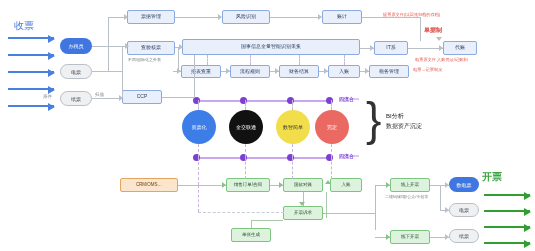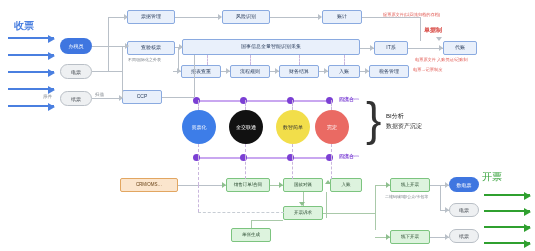--- a/index.html
+++ b/index.html
@@ -11,22 +11,22 @@
   
   .box{display:flex;align-items:center;justify-content:center;text-align:center;
        border-radius:2px;line-height:1.05;}
   .blue-box{background:#e9f0fb;border:1px solid #8aaae0;color:#2a3d5c;}
   .green-box{background:#ddf3de;border:1px solid #7cc47f;color:#24452a;}
   .orange-box{background:#fbe5cd;border:1px solid #e2a661;color:#6b4418;}
   .pill{border-radius:9px;display:flex;align-items:center;justify-content:center;text-align:center;}
   .pill-blue{background:#3f76e0;color:#ffffff;}
   .pill-grey{background:#eef0f2;border:1px solid #b9bfc6;color:#40464d;}
 
-  .lbl-blue{color:#4a7fe0;font-weight:bold;text-align:center;}
-  .lbl-green{color:#3aa43f;font-weight:normal;}
+  .lbl-blue{color:#4a7fe0;font-weight:normal;text-align:center;}
+  .lbl-green{color:#3aa43f;font-weight:bold;}
   .lbl-red{color:#d6403a;font-weight:bold;}
   .note-red{color:#e0534c;}
   .note-grey{color:#7a8088;}
 
   
   .ln{background:#b9c0c8;}
   .ln-h{height:1px;}
   .ln-v{width:1px;}
   .ln-g{background:#a9c9a9;}
   .dash-v{width:0;border-left:1px dashed #c9b6dd;}

